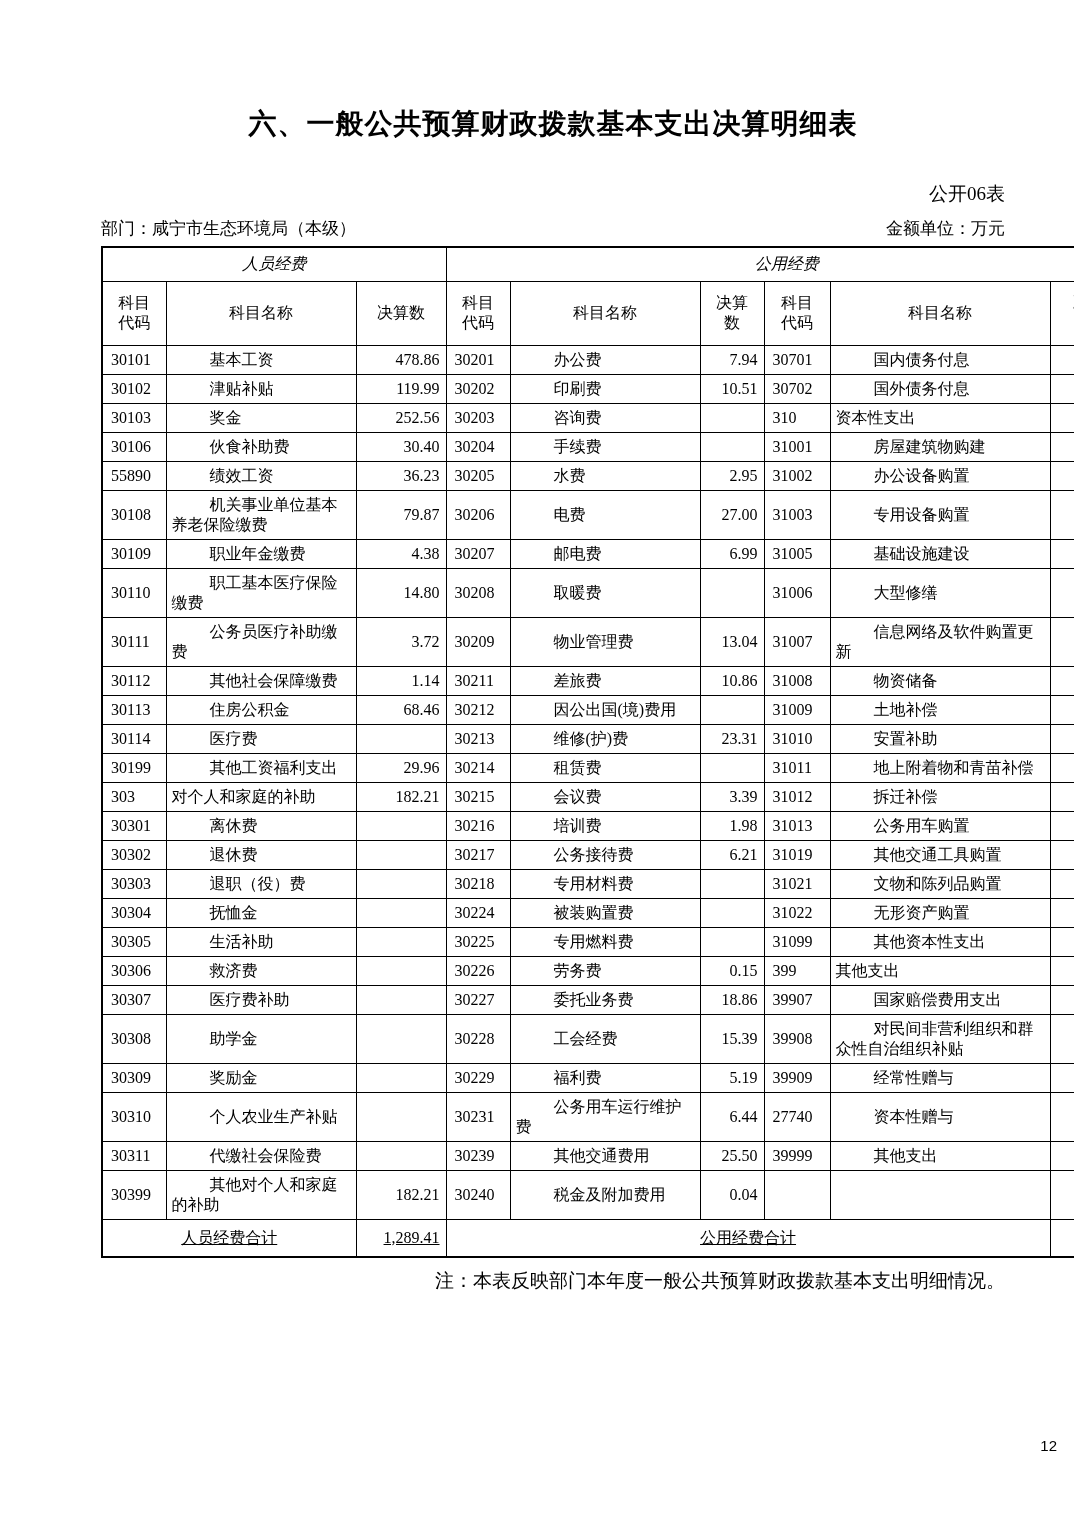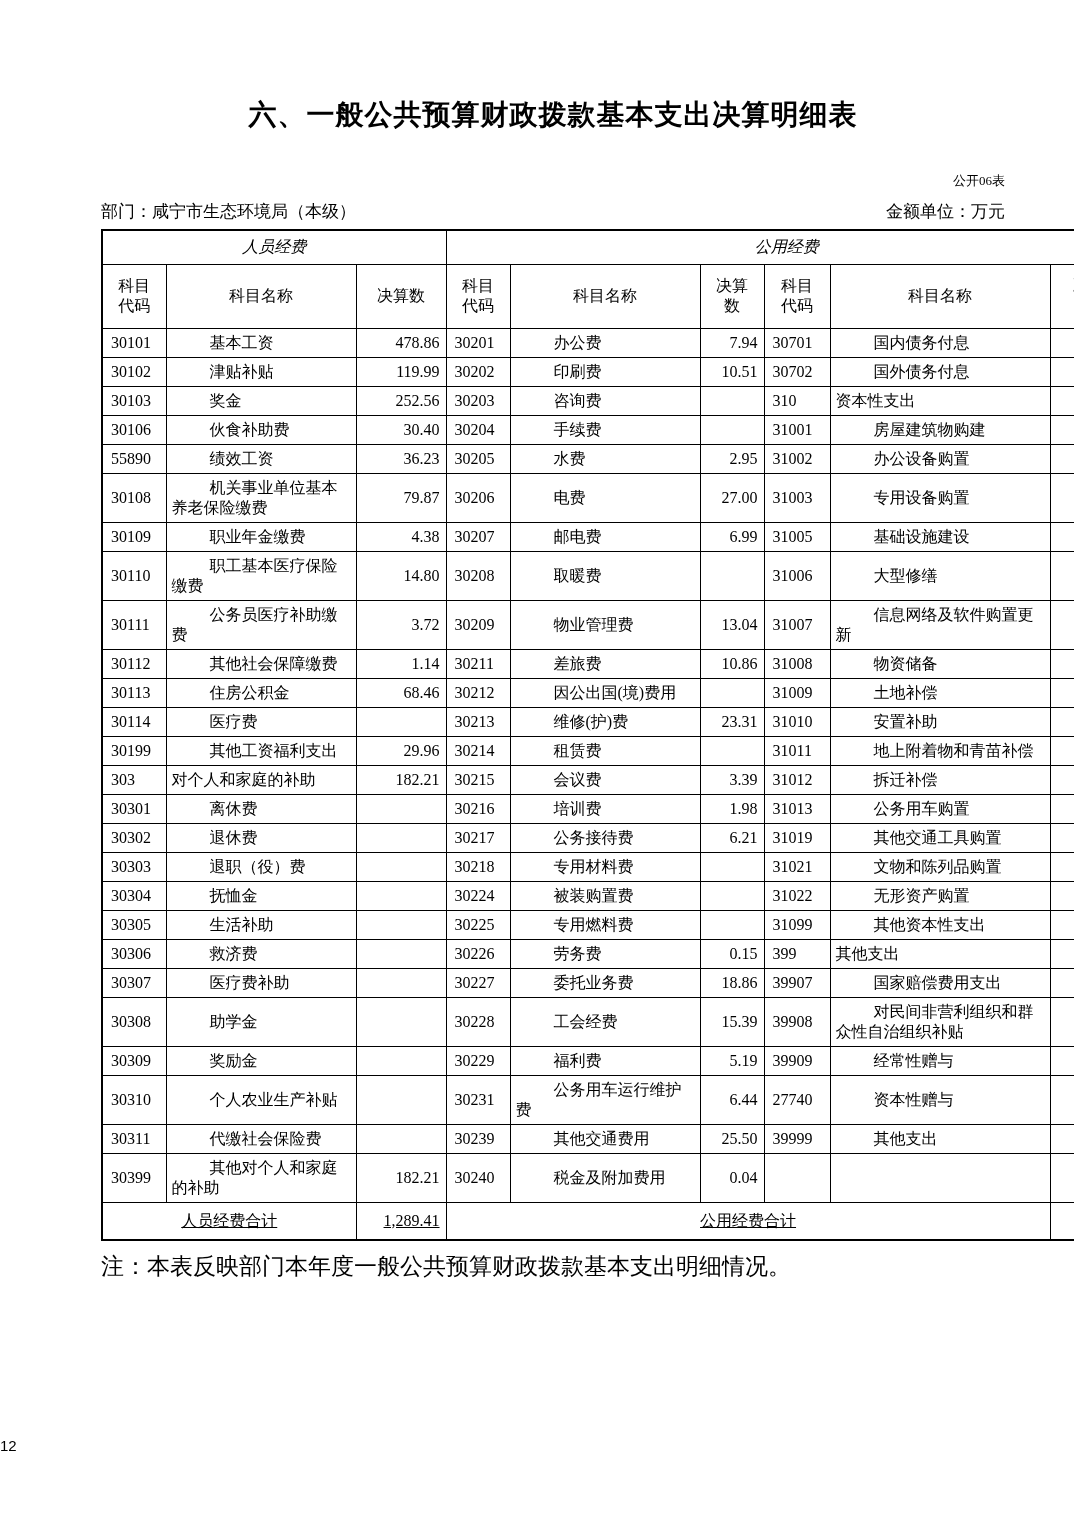--- a/index.html
+++ b/index.html
@@ -7,39 +7,39 @@
   .page {
     width: 1074px;
     height: 1520px;
     position: relative;
     background: #ffffff;
     color: #000000;
     font-family: "Liberation Serif", "DejaVu Serif", serif;
     padding-top: 88px;
     overflow: hidden;
   }
-  .inner { width: 936px; margin: 8px auto; padding-left: 32px; }
+  .inner { width: 936px; margin: 17px auto; padding-left: 32px; }
   .doc-title {
     text-align: center;
     font-family: "Liberation Sans", "DejaVu Sans", sans-serif;
     font-weight: 700;
     font-size: 28px;
     letter-spacing: 1px;
   }
   .doc-subtitle {
     text-align: center;
     font-family: "Liberation Sans", "DejaVu Sans", sans-serif;
     font-weight: 400;
     font-size: 25px;
     margin-top: 22px;
     letter-spacing: 1px;
   }
   .form-code {
     text-align: right;
-    font-size: 13px;
+    font-size: 19px;
     margin-top: 38px;
   }
   .meta-row {
     display: flex;
     justify-content: space-between;
     align-items: flex-start;
     font-size: 17px;
     margin-top: 10px;
     margin-bottom: 6px;
   }
@@ -68,30 +68,30 @@
   tbody td { padding: 4px 5px; }
   td.code  { text-align: left; padding-left: 8px; }
   td.name  { text-align: left; }
   td.name.indent { text-indent: 38px; }
   td.value { text-align: right; padding-right: 6px; }
   tfoot tr { height: 38px; text-decoration: underline; }
   tfoot td { padding: 4px 5px; }
   td.total-label { text-align: center; }
   td.total-value { text-align: right; padding-right: 6px; }
   .note {
-    font-size: 23px;
+    font-size: 19px;
     margin-top: 10px;
-    text-align: left;
+    text-align: right;
   }
   .page-number {
     position: absolute;
     left: 0;
-    right: 8px;
+    right: 17px;
     bottom: 66px;
-    text-align: left;
+    text-align: right;
     font-size: 15px;
     font-family: "Liberation Sans", "DejaVu Sans", sans-serif;
   }
 </style>
 </head>
 <body>
 
 <div class="page">
   <div class="inner">
     <div class="doc-title">六、一般公共预算财政拨款基本支出决算明细表</div>

